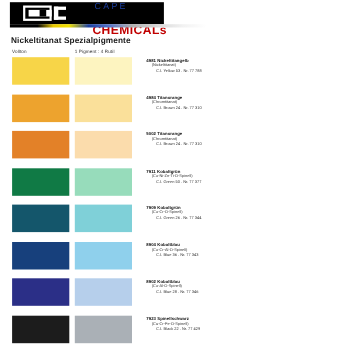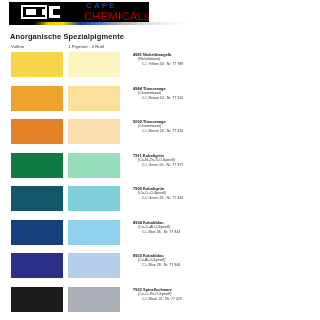--- a/index.html
+++ b/index.html
@@ -80,42 +80,42 @@
     left: 84px;
     top: 0px;
     width: 110px;
     height: 24px;
   }
   .word-top {
     position: absolute;
     left: 2px;
     top: 1px;
     font-size: 8px;
-    font-weight: bold;
+    font-weight: normal;
     letter-spacing: 2.1px;
     color: #1b3fa0;
     font-family: "Liberation Sans", sans-serif;
     line-height: 9px;
   }
   .word-mid {
     position: absolute;
     left: 4px;
     top: 5px;
     font-size: 7.5px;
     font-weight: bold;
     letter-spacing: 2.6px;
     color: #2f7f3f;
     line-height: 9px;
   }
   .word-bot {
     position: absolute;
     left: 0px;
-    top: 10px;
+    top: 22px;
     font-size: 11px;
-    font-weight: normal;
+    font-weight: bold;
     letter-spacing: 0.4px;
     color: #c00000;
     line-height: 12px;
   }
   #gradient-rule {
     position: absolute;
     left: 9px;
     top: 22px;
     width: 179px;
     height: 3px;
@@ -211,21 +211,21 @@
     <div class="bar-c2"></div>
     <div class="bar-c3"></div>
   </div>
   <div class="logo-wordmark">
     <div class="word-top">CAPE</div>
     <div class="word-bot">CHEMICALs</div>
   </div>
   <div id="gradient-rule"></div>
 </div>
 
-<div id="page-title">Anorganische Spezialpigmente</div>
+<div id="page-title">Nickeltitanat Spezialpigmente</div>
 
 <div class="col-head" id="col-head-1">Vollton</div>
 <div class="col-head" id="col-head-2">1 Pigment : 4 Rutil</div>
 
 <div id="swatch-table">
     <div class="swatch-row">
       <div class="swatch swatch-full" style="background: rgb(247, 213, 72);"></div>
       <div class="swatch swatch-tint" style="background: rgb(253, 244, 192);"></div>
       <div class="entry">
         <div class="entry-name">4981  Nickeltitangelb</div>

